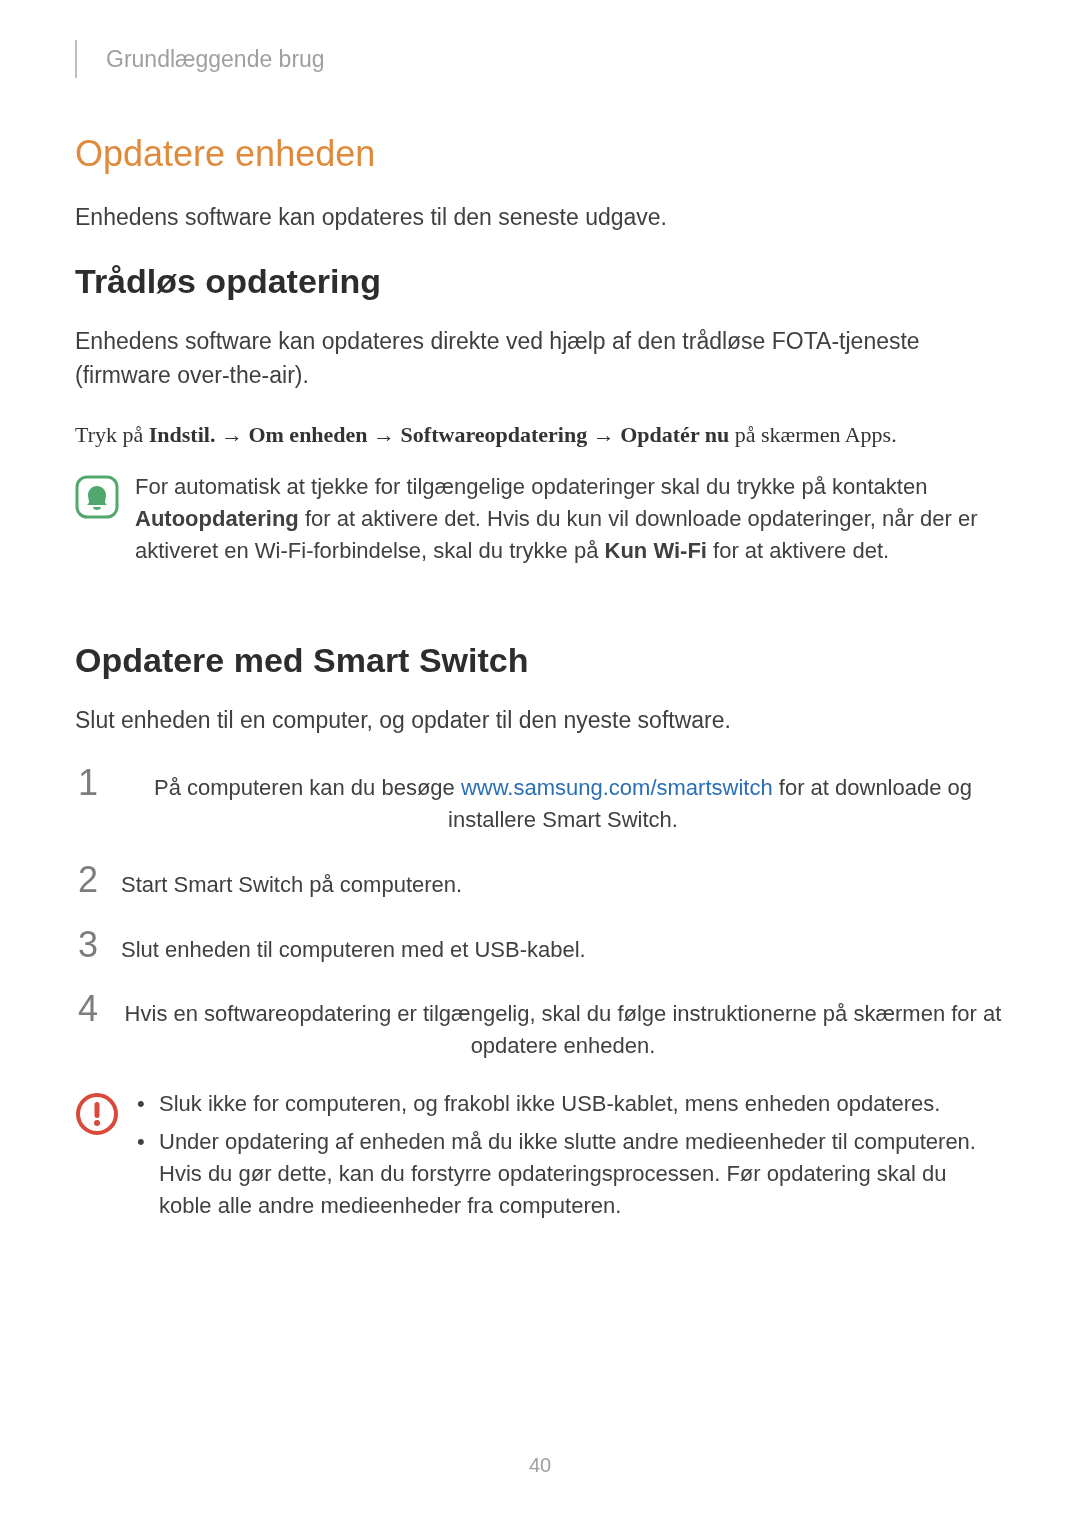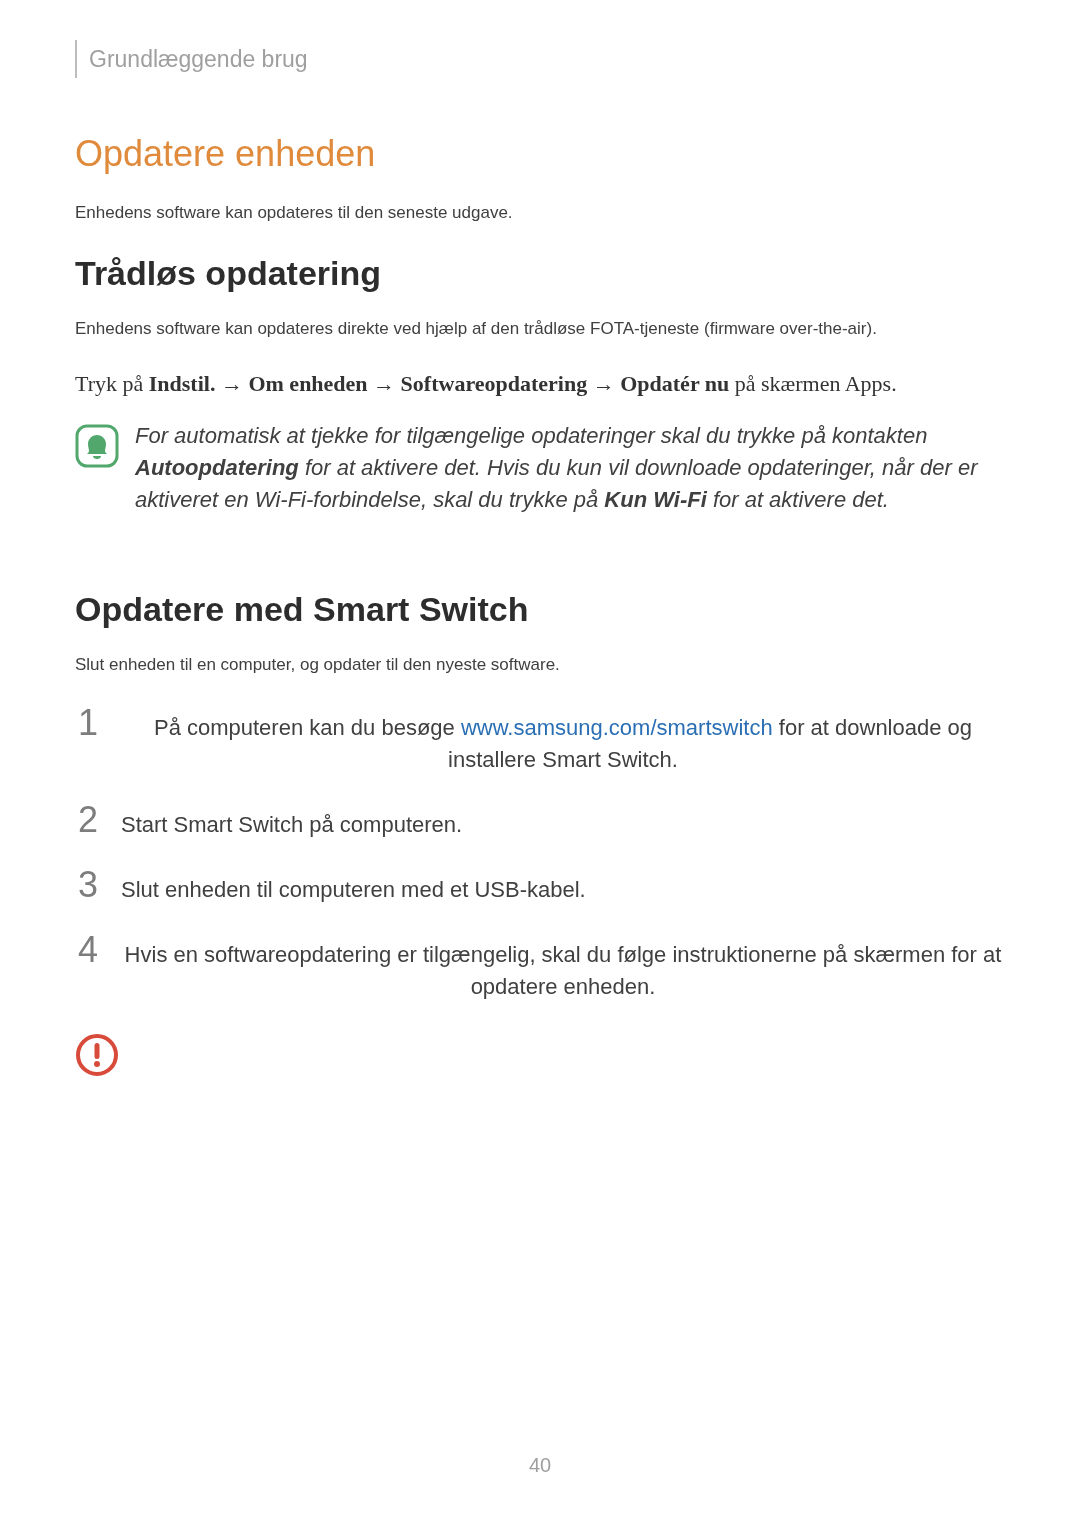--- a/index.html
+++ b/index.html
@@ -13,40 +13,40 @@
     background: #ffffff;
     font-family: "Segoe UI", "Helvetica Neue", Arial, sans-serif;
     color: #333333;
     position: relative;
   }
   .page {
     padding: 40px 75px 0 75px;
   }
   .header-region {
     border-left: 2px solid #bdbdbd;
-    padding-left: 12px;
+    padding-left: 29px;
     margin-bottom: 55px;
     height: 38px;
     display: flex;
     align-items: center;
     text-align: center;
   }
   .header-text {
     color: #9f9f9f;
     font-size: 23px;
     font-weight: 400;
   }
   .main-title {
     color: #e08a3c;
     font-size: 36px;
     font-weight: 400;
     margin-bottom: 26px;
   }
   .body-text {
-    font-size: 17px;
+    font-size: 23px;
     line-height: 1.45;
     color: #404040;
     margin-bottom: 28px;
   }
   .sub-title {
     font-size: 34px;
     font-weight: 700;
     color: #2d2d2d;
     margin-bottom: 24px;
     margin-top: 18px;
@@ -62,21 +62,20 @@
     font-size: 22px;
     line-height: 1.4;
     margin-bottom: 20px;
     font-family: Liberation Serif, serif;
   }
   .note-block {
     display: flex;
     align-items: flex-start;
     gap: 16px;
     margin-bottom: 22px;
-    font-style: italic;
   }
   .note-icon {
     flex: 0 0 44px;
     margin-top: 4px;
   }
   .note-text {
     flex: 1;
     font-size: 22px;
     line-height: 1.45;
     color: #404040;
@@ -215,18 +214,20 @@
 
   <div class="warn-block">
     <div class="note-icon">
       <svg class="warn-icon-svg" viewBox="0 0 44 44">
         <circle cx="22" cy="22" r="19" fill="none" stroke="#d84a3a" stroke-width="4"></circle>
         <rect x="19.5" y="10" width="5" height="16" rx="2.5" fill="#d84a3a"></rect>
         <circle cx="22" cy="31" r="3" fill="#d84a3a"></circle>
       </svg>
     </div>
     <ul class="warn-list">
+      <li>Sluk ikke for computeren, og frakobl ikke USB-kablet, mens enheden opdateres.</li>
+      <li>Under opdatering af enheden må du ikke slutte andre medieenheder til computeren. Hvis du gør dette, kan du forstyrre opdateringsprocessen. Før opdatering skal du koble alle andre medieenheder fra computeren.</li>
     </ul>
   </div>
 
 </div>
 
 <div class="page-number">40</div>
 
 </body></html>

